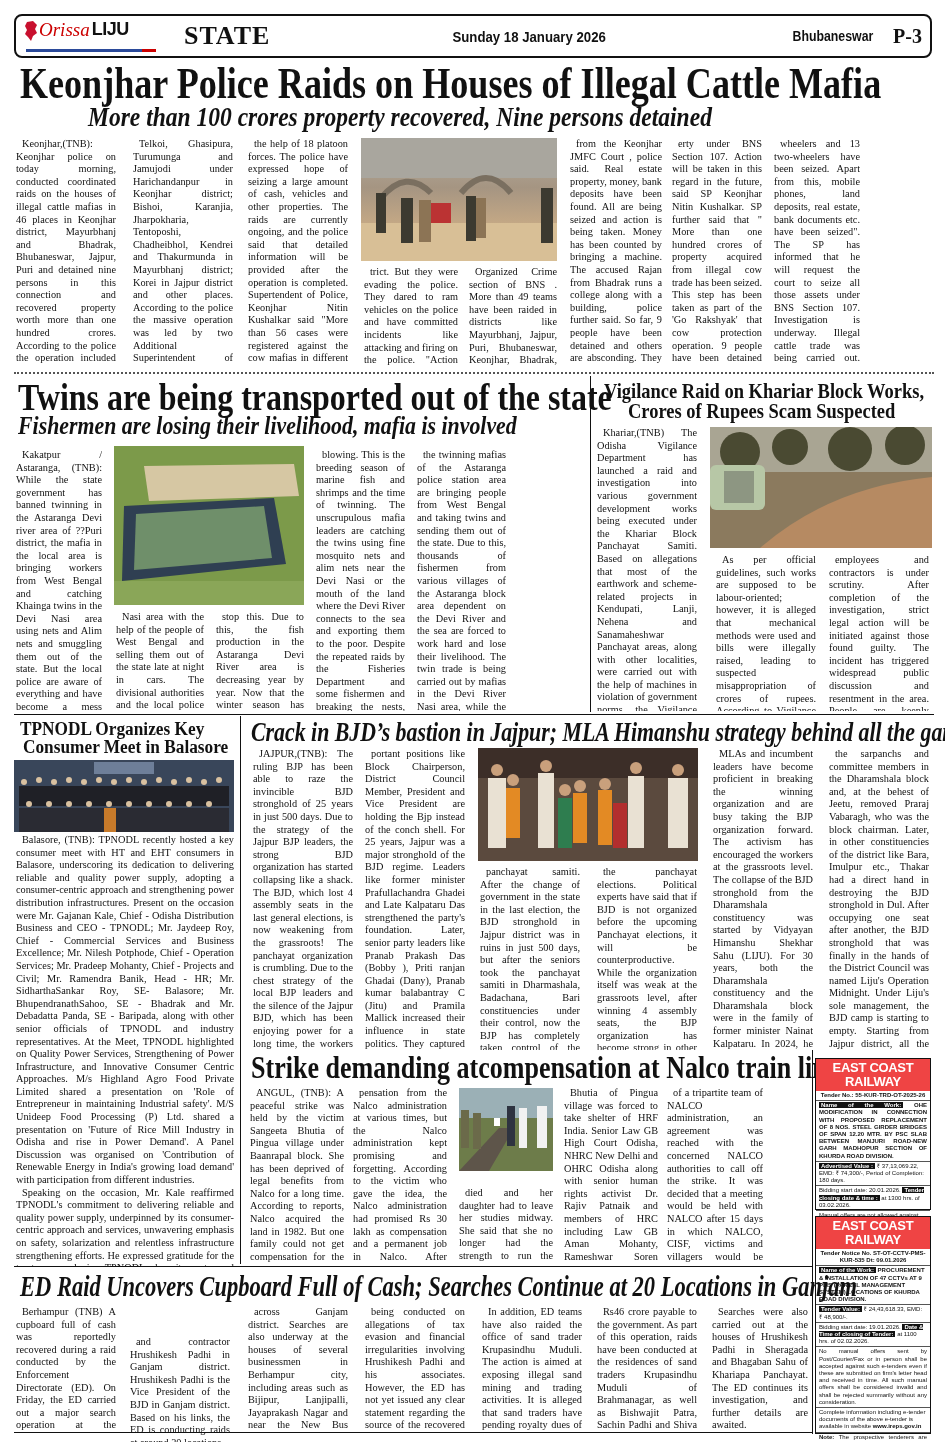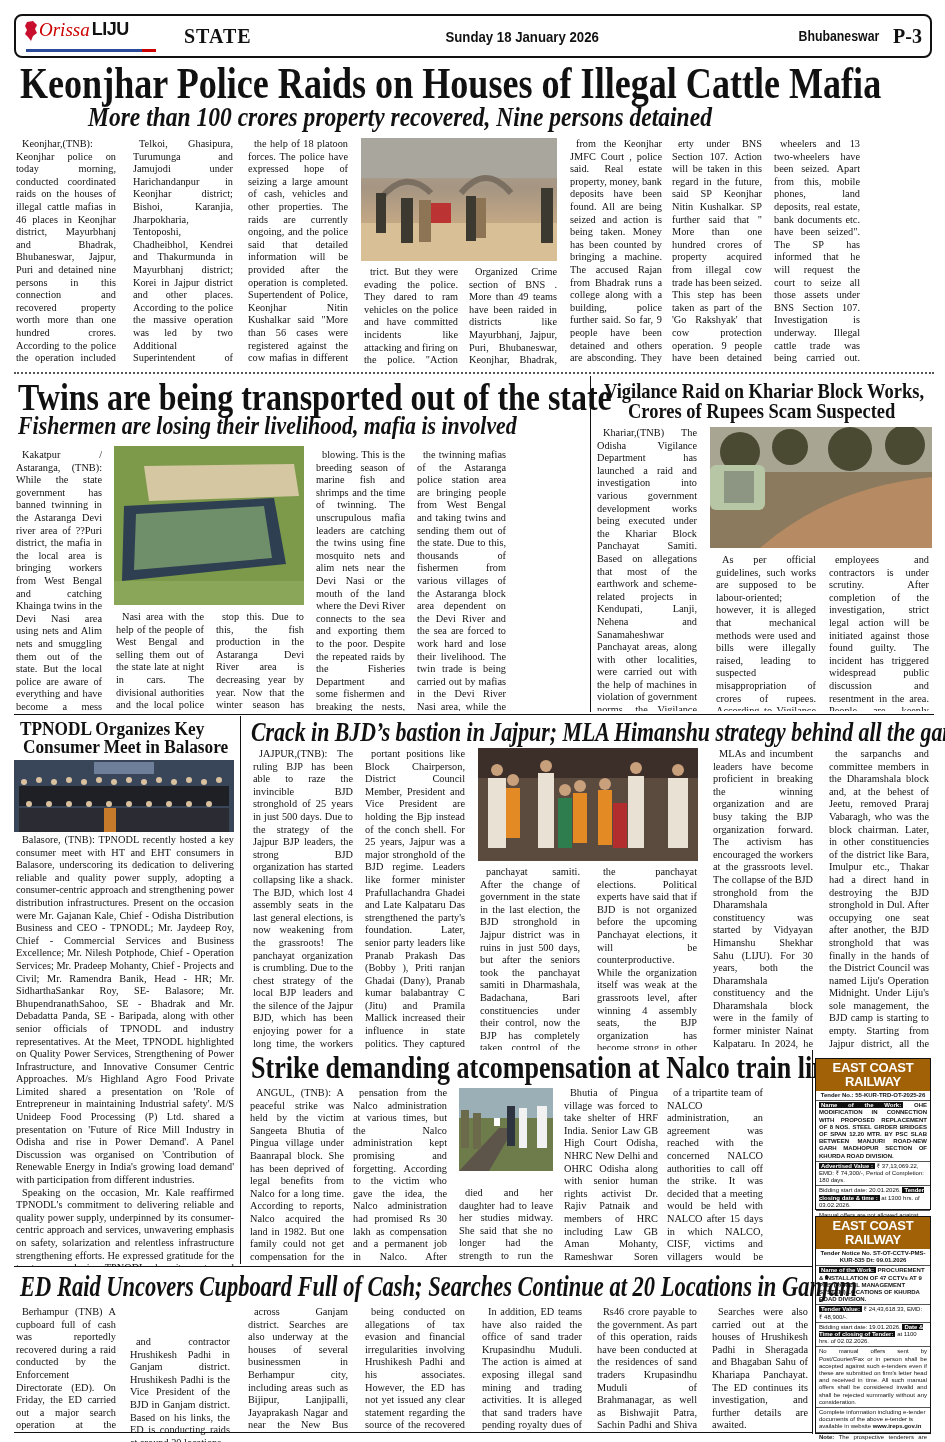--- a/index.html
+++ b/index.html
@@ -4,34 +4,34 @@
 <style>
 *{box-sizing:border-box;margin:0;padding:0}
 body{width:945px;height:1442px;background:#fff;font-family:"Liberation Serif",serif;color:#111;overflow:hidden;position:relative}
 .abs{position:absolute}
 .masthead{left:14px;top:14px;width:918px;height:44px;border:2px solid #111;border-radius:8px;display:flex;align-items:center;padding:0 8px}
 .logo{display:flex;position:relative;height:32px;width:132px}
 .logo .o{color:#c00;font-style:italic;font-family:"Liberation Serif",serif;font-size:19px;line-height:1}
 .logo .t{color:#111;font-weight:bold;font-family:"Liberation Sans",sans-serif;font-size:18px;letter-spacing:-0.5px;margin-left:2px;line-height:1}
 .logo .bar{position:absolute;left:2px;right:0;bottom:0;height:3px;background:#2b4a9a}
 .logo .redbar{position:absolute;right:0;bottom:0;width:14px;height:3px;background:#c00}
-.sect{font-weight:bold;font-size:20px;margin-left:28px;letter-spacing:1px}
+.sect{font-weight:bold;font-size:26px;margin-left:28px;letter-spacing:1px}
 .date{font-weight:bold;font-size:15px;margin-left:auto;margin-right:auto;font-family:"Liberation Sans",sans-serif;transform:scaleX(.88)}
 .city{font-weight:bold;font-size:14px;font-family:"Liberation Sans",sans-serif;transform:scaleX(.88)}
-.page{font-weight:bold;font-size:20px;margin-left:8px}
+.page{font-weight:bold;font-size:20px;margin-left:14px}
 .h1{font-weight:bold;font-family:"Liberation Serif",serif;line-height:1;white-space:nowrap;transform-origin:left top}
 .h1i{font-weight:bold;font-style:italic;font-family:"Liberation Serif",serif;line-height:1;white-space:nowrap;transform-origin:left top}
 .col{font-size:10.3px;line-height:12.6px;text-align:justify;hyphens:auto;overflow:hidden}
 .col p{text-indent:6px}
 .dotline{height:0;border-top:2px dotted #555}
 .vline{width:0;border-left:1.5px solid #111}
 .hline{height:0;border-top:1.5px solid #111}
 .photo{overflow:hidden}
 .ad{left:815px;width:116px;border:1px solid #111;font-family:"Liberation Sans",sans-serif;font-size:6px;line-height:7.2px;background:#fff}
-.ad .hd{background:#a16207;color:#fff;font-weight:bold;font-size:13px;text-align:center;padding:2px 0;letter-spacing:-0.3px;line-height:14px}
+.ad .hd{background:#ef4444;color:#fff;font-weight:bold;font-size:13px;text-align:center;padding:2px 0;letter-spacing:-0.3px;line-height:14px}
 .ad .row{padding:1px 3px;border-bottom:1px solid #555}
 .ad .lbl{background:#111;color:#fff;font-weight:bold;padding:0 2px}
 .ad b{font-weight:bold}
 .ad .c{text-align:center}
 .ad .r{text-align:right}
 </style>
 </head>
 <body>
 
 <div class="abs masthead">

